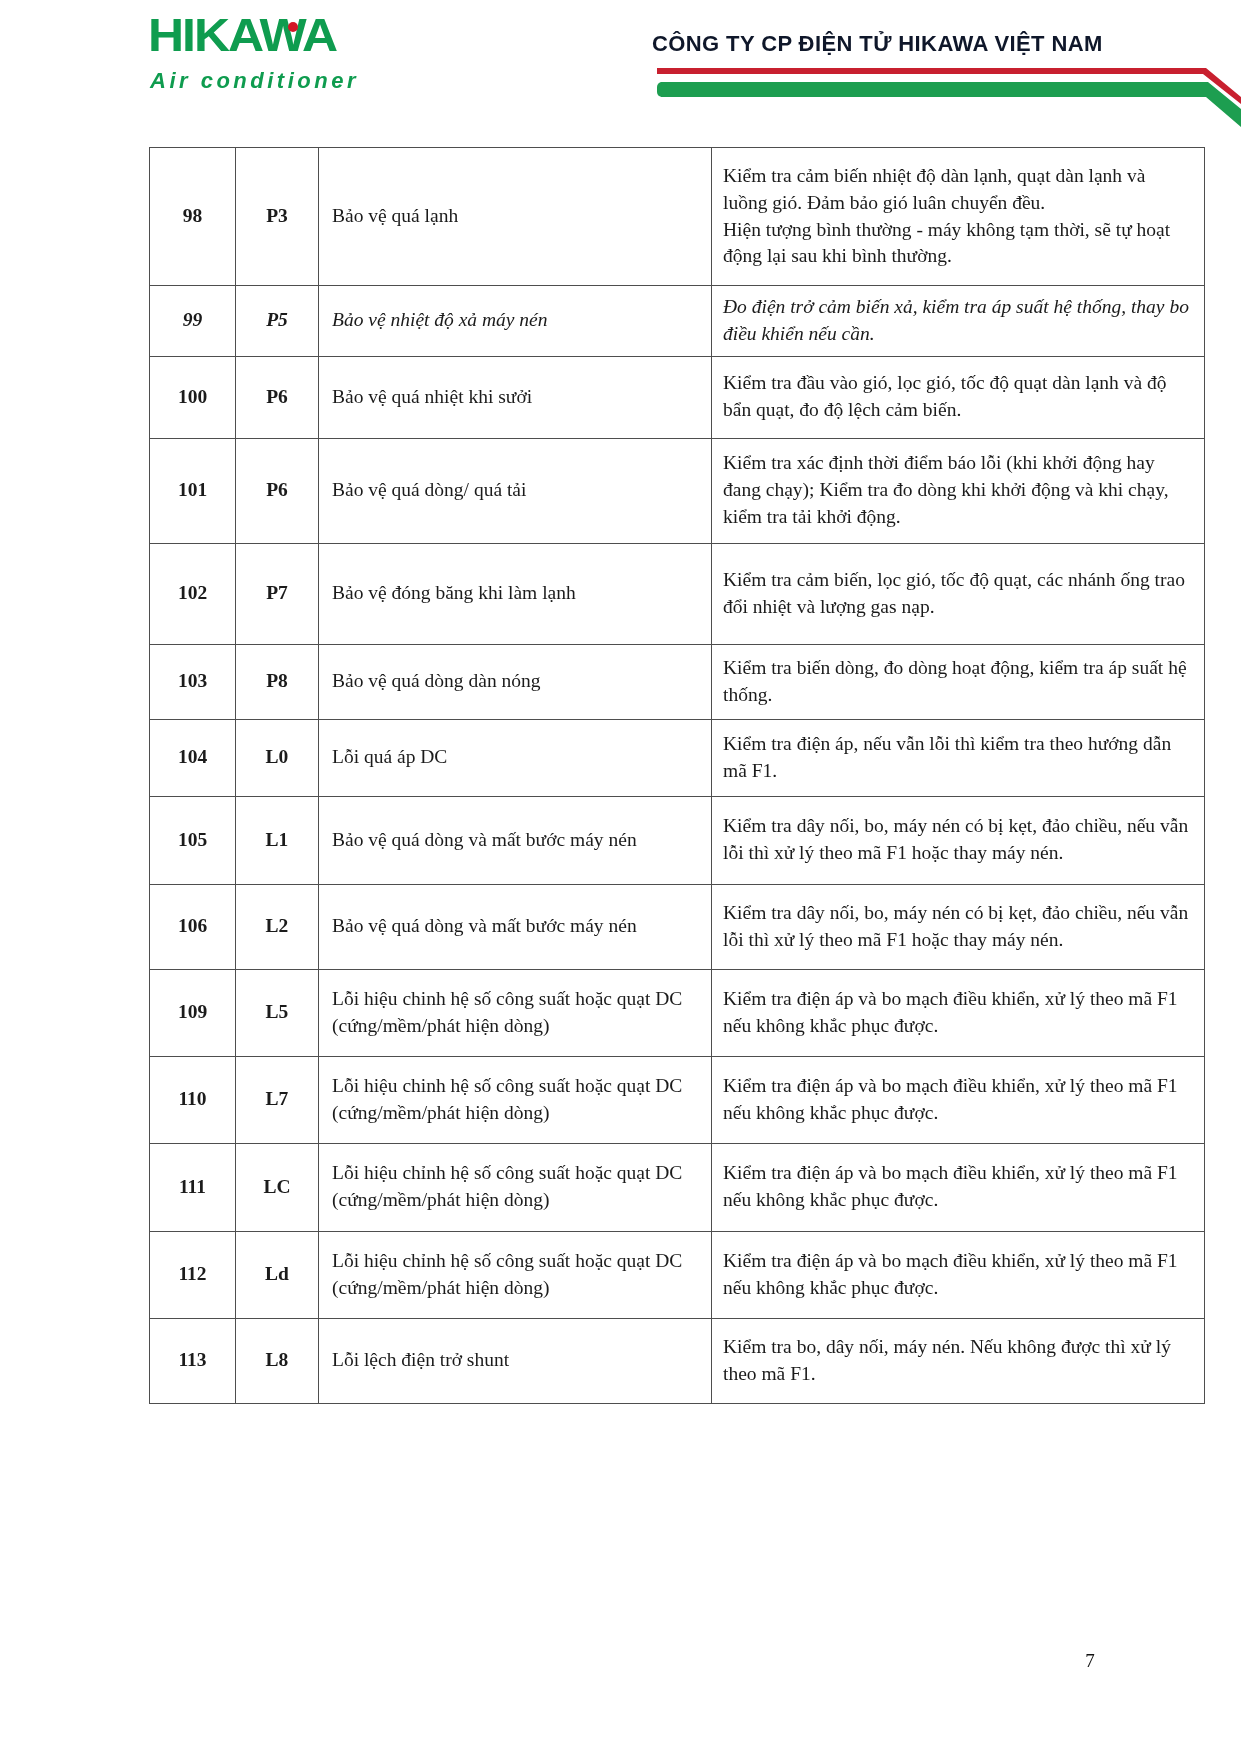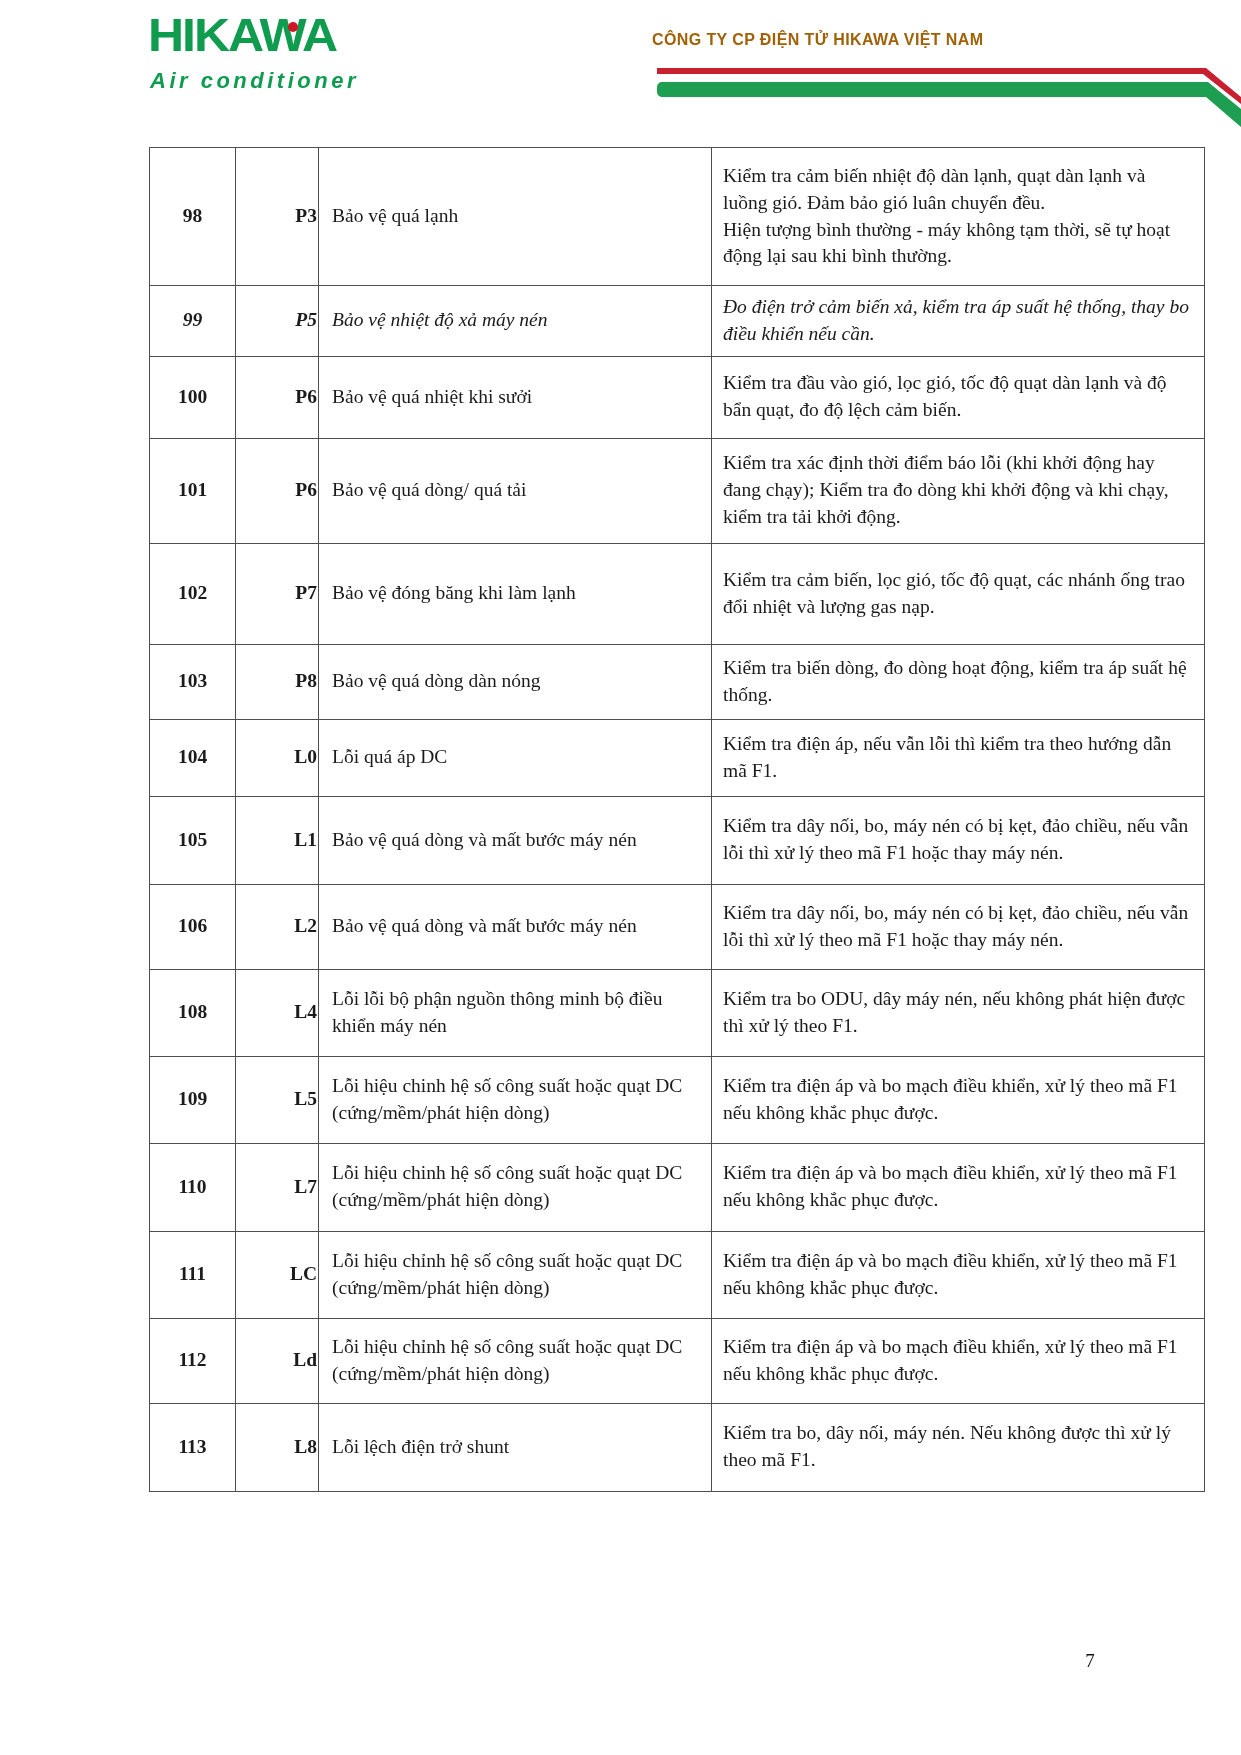--- a/index.html
+++ b/index.html
@@ -16,34 +16,34 @@
   }
   .logo-dot{position:absolute;left:140px;top:10px;width:10px;height:10px;border-radius:50%;background:#d31626;}
   .logo-tagline{
     position:absolute;left:2px;top:56px;
     font-family:"Liberation Sans",sans-serif;font-weight:700;font-style:italic;
     font-size:22px;color:#0f9c4f;letter-spacing:3.5px;white-space:nowrap;
   }
   .company-title{
     position:absolute;left:652px;top:31px;width:440px;
     font-family:"Liberation Sans",sans-serif;font-weight:700;
-    font-size:16px;color:#a16207;letter-spacing:.4px;white-space:nowrap;
+    font-size:22px;color:#0f172a;letter-spacing:.4px;white-space:nowrap;
   }
   .ribbon{position:absolute;left:650px;top:60px;width:591px;height:80px;}
   
   .err-table{
     position:absolute;left:149px;top:147px;width:1003px;
     border-collapse:collapse;table-layout:fixed;
   }
   .err-table td{
     border:1.6px solid #4e4e4e;vertical-align:middle;
     font-size:19.5px;line-height:1.38;
   }
   .c-no{width:83px;text-align:center;font-weight:700;}
-  .c-code{width:80px;text-align:right;font-weight:700;}
+  .c-code{width:80px;text-align:center;font-weight:700;}
   .c-name{width:371px;padding:8px 8px 8px 13px;}
   .c-sol{width:469px;padding:8px 12px 8px 11px;white-space:pre-line;}
   .err-table tr:nth-child(1){height:138px;}
   .err-table tr:nth-child(2){height:70px;font-style:italic;}
   .err-table tr:nth-child(3){height:82px;}
   .err-table tr:nth-child(4){height:105px;}
   .err-table tr:nth-child(5){height:101px;}
   .err-table tr:nth-child(6){height:75px;}
   .err-table tr:nth-child(7){height:77px;}
   .err-table tr:nth-child(8){height:88px;}
@@ -129,26 +129,20 @@
     <td class="c-name">Bảo vệ quá dòng và mất bước máy nén</td>
     <td class="c-sol">Kiểm tra dây nối, bo, máy nén có bị kẹt, đảo chiều, nếu vẫn lỗi thì xử lý theo mã F1 hoặc thay máy nén.</td>
   </tr>
       <tr>
     <td class="c-no">106</td>
     <td class="c-code">L2</td>
     <td class="c-name">Bảo vệ quá dòng và mất bước máy nén</td>
     <td class="c-sol">Kiểm tra dây nối, bo, máy nén có bị kẹt, đảo chiều, nếu vẫn lỗi thì xử lý theo mã F1 hoặc thay máy nén.</td>
   </tr>
       <tr>
-    <td class="c-no">108</td>
-    <td class="c-code">L4</td>
-    <td class="c-name">Lỗi lỗi bộ phận nguồn thông minh bộ điều khiển máy nén</td>
-    <td class="c-sol">Kiểm tra bo ODU, dây máy nén, nếu không phát hiện được thì xử lý theo F1.</td>
-  </tr>
-      <tr>
     <td class="c-no">109</td>
     <td class="c-code">L5</td>
     <td class="c-name">Lỗi hiệu chinh hệ số công suất hoặc quạt DC (cứng/mềm/phát hiện dòng)</td>
     <td class="c-sol">Kiểm tra điện áp và bo mạch điều khiển, xử lý theo mã F1 nếu không khắc phục được.</td>
   </tr>
       <tr>
     <td class="c-no">110</td>
     <td class="c-code">L7</td>
     <td class="c-name">Lỗi hiệu chinh hệ số công suất hoặc quạt DC (cứng/mềm/phát hiện dòng)</td>
     <td class="c-sol">Kiểm tra điện áp và bo mạch điều khiển, xử lý theo mã F1 nếu không khắc phục được.</td>

